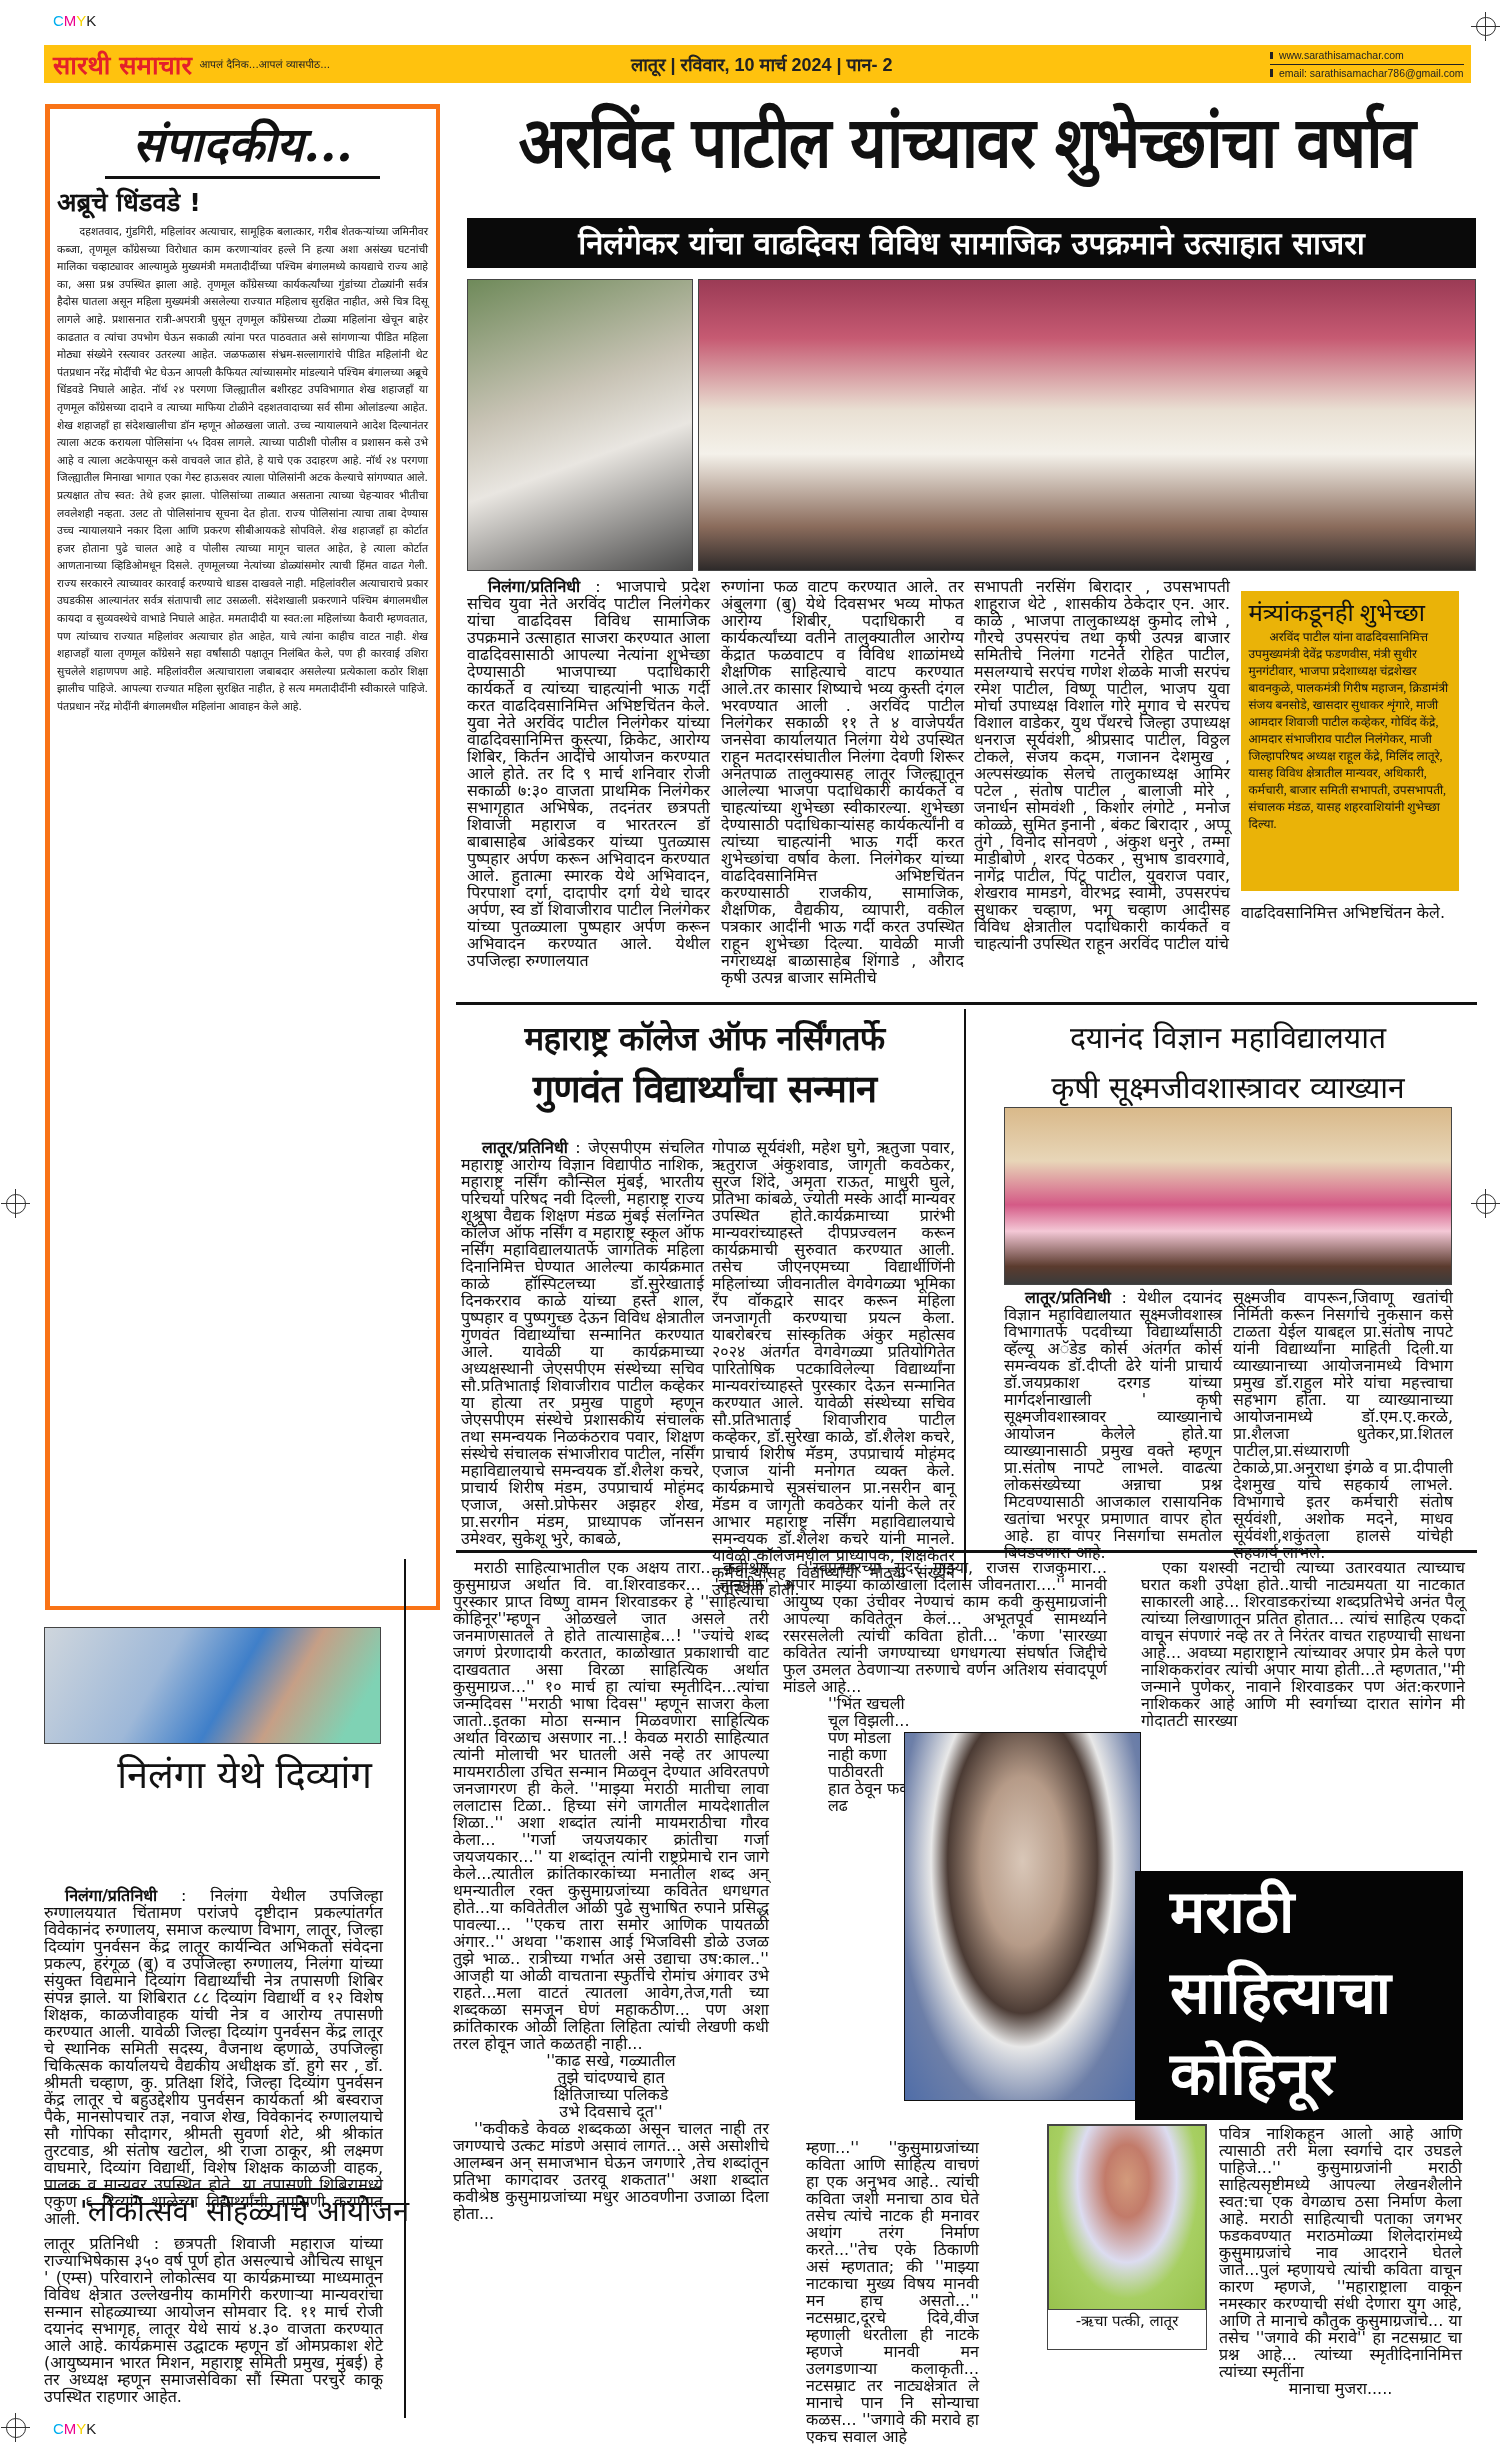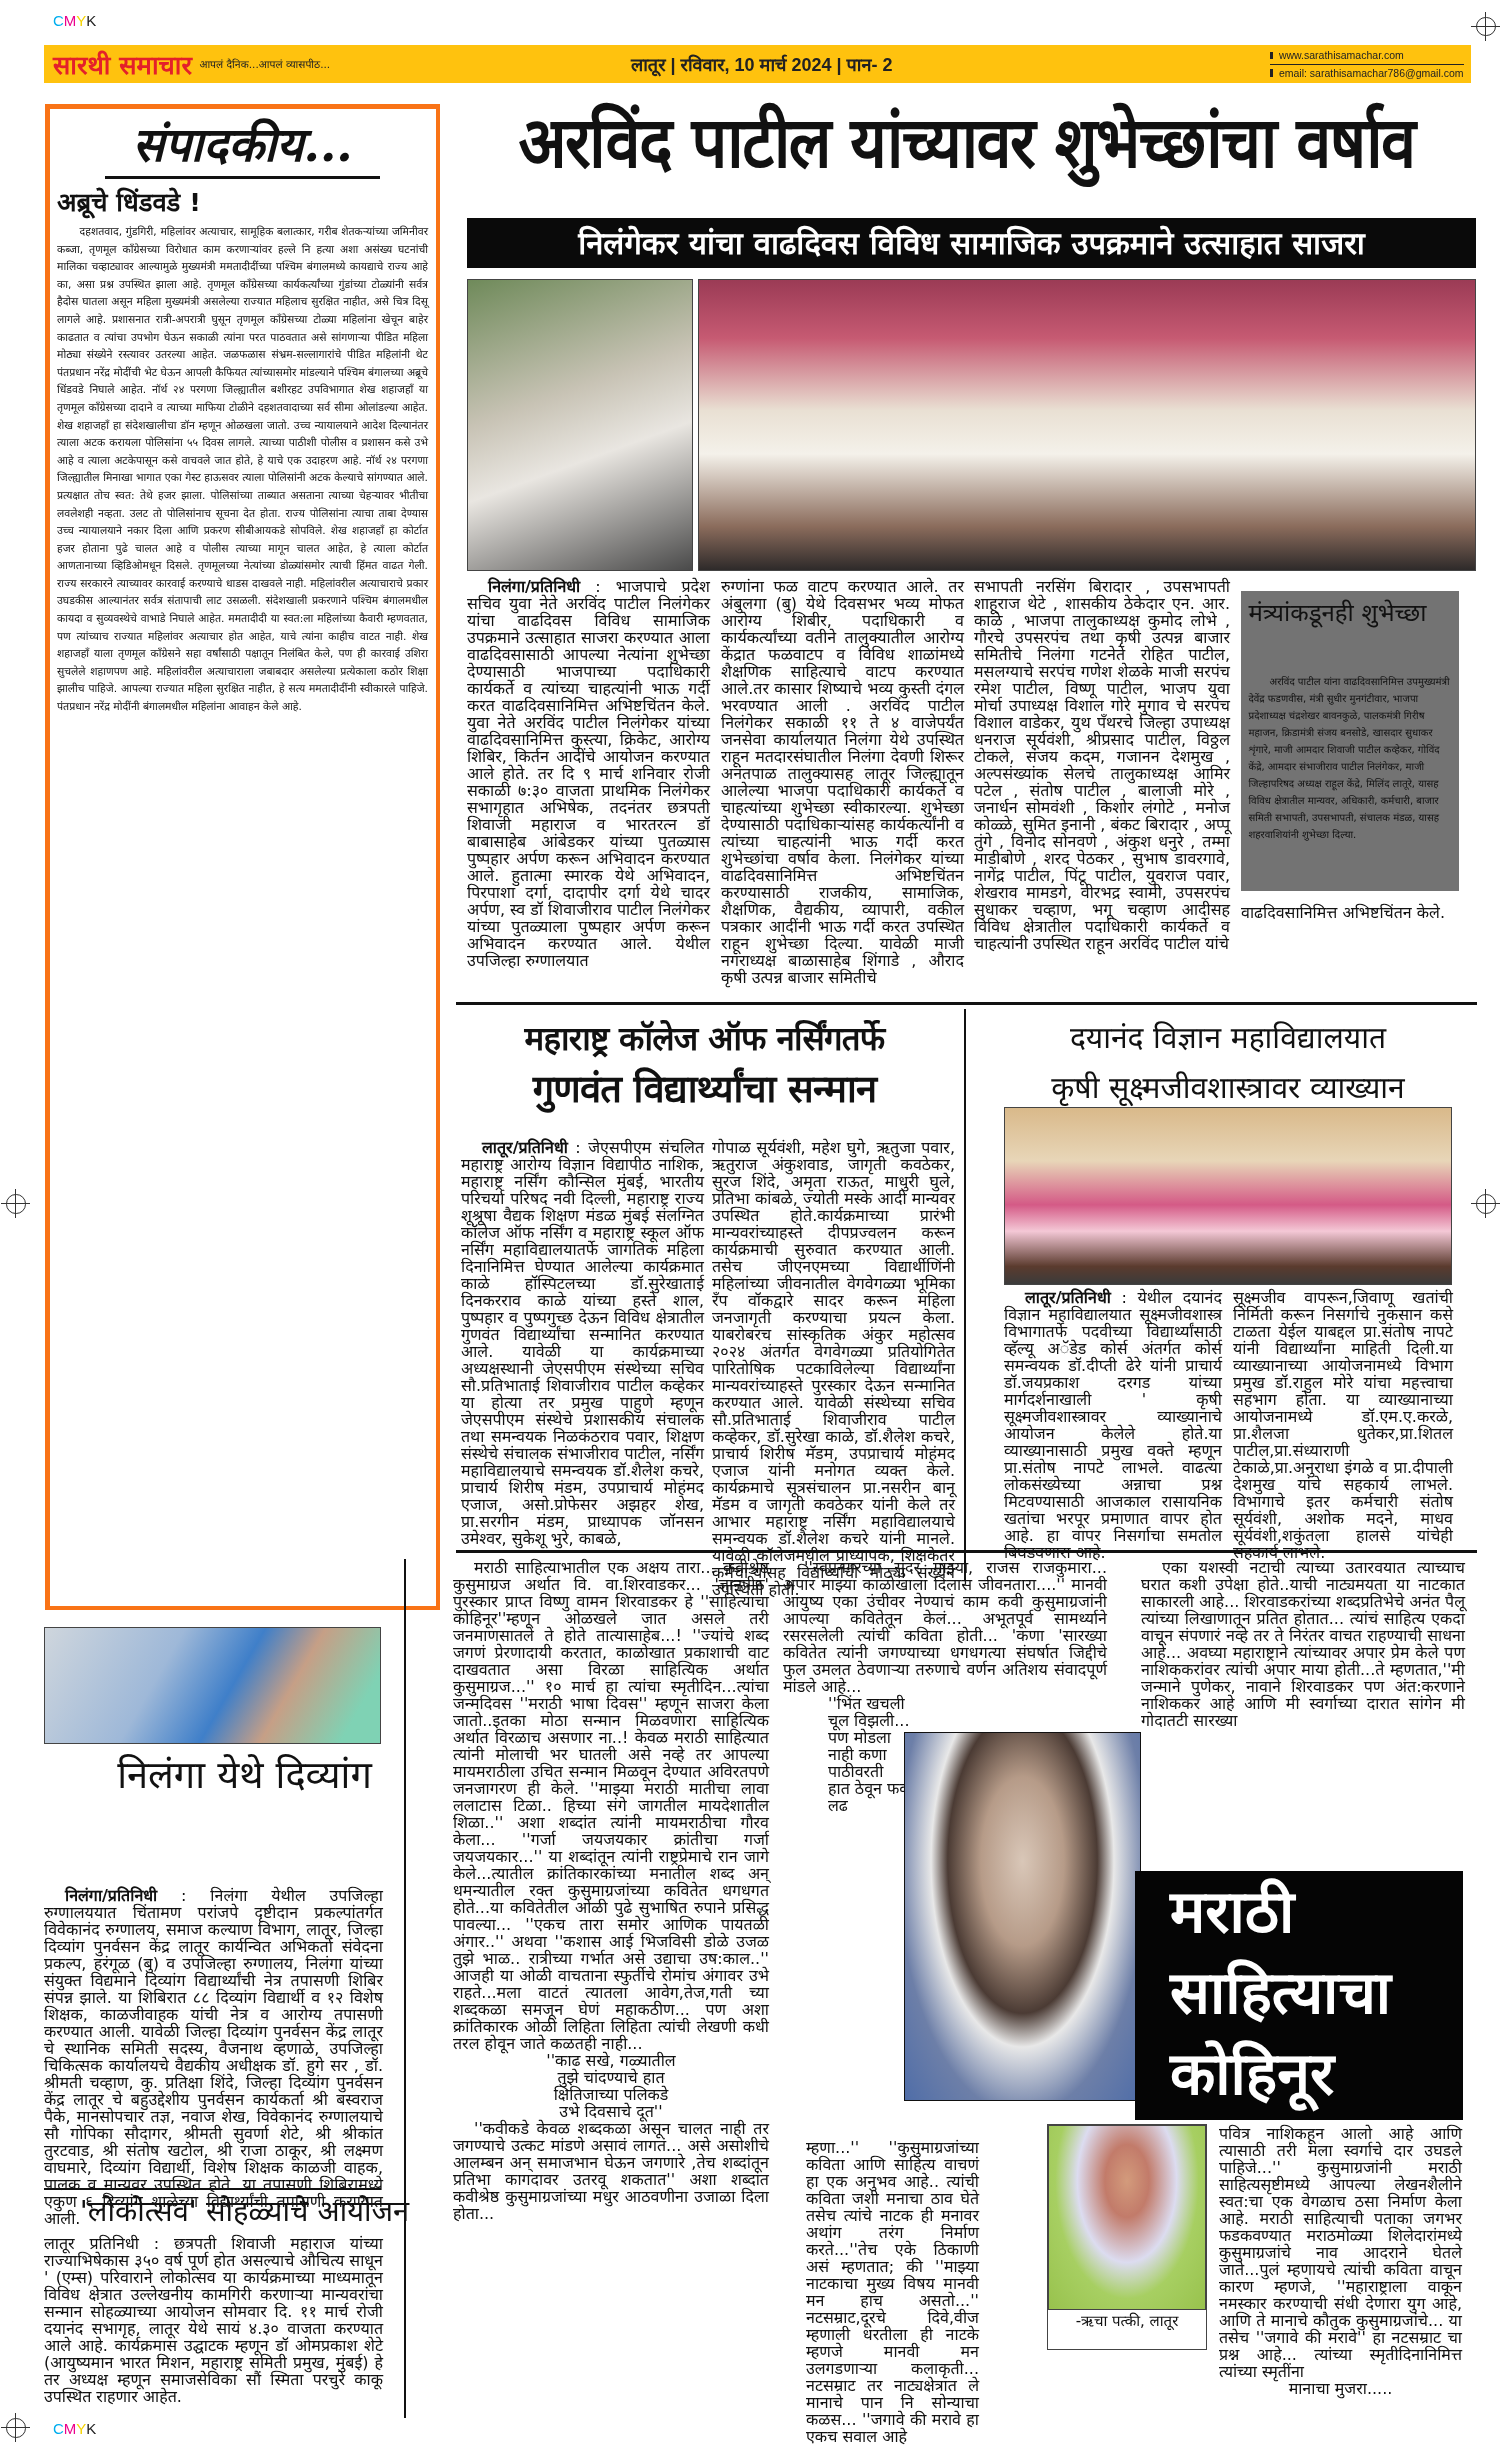--- a/index.html
+++ b/index.html
@@ -32,23 +32,23 @@
   .ed-body { font-family: "DejaVu Sans", sans-serif; font-size: 10.7px; line-height: 17.6px; text-align: justify; text-indent: 22.6px; }
 
   
   .lead-title { left: 456px; top: 105px; width: 1021px; font-family: "DejaVu Sans", sans-serif; font-weight: bold; font-size: 63px; text-align: center; letter-spacing: -1.5px; line-height: 75px; transform: scaleY(1.12); }
   .lead-sub { left: 467px; top: 218px; width: 1009px; height: 50px; background: #0a0a0a; color: #fff; font-size: 31px; text-align: center; line-height: 50px; font-weight: bold; }
   .photo { background: linear-gradient(135deg,#7c8a5c,#d9c9a6 40%,#a06a48 70%,#3d3a33); border: 0.8px solid #444; }
   .photo-crowd { background: linear-gradient(180deg,#9b3b55 0%,#c65a72 20%,#e9e0d3 45%,#f4f1ea 60%,#8b6c5c 85%,#2e2a2a 100%); }
   .col-text { font-family: "DejaVu Sans", sans-serif; font-size: 16px; line-height: 17px; text-align: justify; }
   .col-text p { text-indent: 21px; margin-bottom: 0; }
   .bold-lead { font-weight: bold; }
-  .sidebar-box { left: 1241px; top: 591px; width: 218px; height: 300px; background: #737373; padding: 6px 7.5px; }
+  .sidebar-box { left: 1241px; top: 591px; width: 218px; height: 300px; background: #eab308; padding: 6px 7.5px; font-family: Liberation Serif, serif; }
   .sidebar-box h3 { font-size: 24px; line-height: 32px; font-weight: normal; }
-  .sidebar-box p { font-size: 10px; line-height: 17px; text-indent: 21px; margin-top: 44px; }
+  .sidebar-box p { font-size: 12px; line-height: 17px; text-indent: 21px; }
   .h-rule { height: 3px; background: #111; }
 
   .h-nursing { left: 456px; top: 1013px; width: 497px; font-weight: bold; font-size: 33px; text-align: center; line-height: 51px; letter-spacing: -0.8px; }
   .h-dayanand { left: 987px; top: 1013px; width: 482px; font-size: 30px; text-align: center; line-height: 50px; }
 
   .h-divyang { left: 45px; top: 1747px; width: 399px; font-size: 38px; text-align: center; line-height: 56px; }
   .h-loko { left: 45px; top: 2193px; width: 399px; font-size: 29px; text-align: center; line-height: 36px; }
 
   .kohinoor-box { left: 1135px; top: 1871px; width: 328px; height: 249px; background: #050505; color: #fff; font-family: "DejaVu Serif", serif; font-weight: bold; font-size: 59px; line-height: 81px; padding-left: 35px; }
   .photo-poet { background: radial-gradient(ellipse at 50% 35%, #d9c7b8 0%, #b69b88 25%, #4b3b34 45%, #e8e8e8 55%, #6d7fa8 75%, #4f6da8 100%); border: 1.5px solid #111; }

